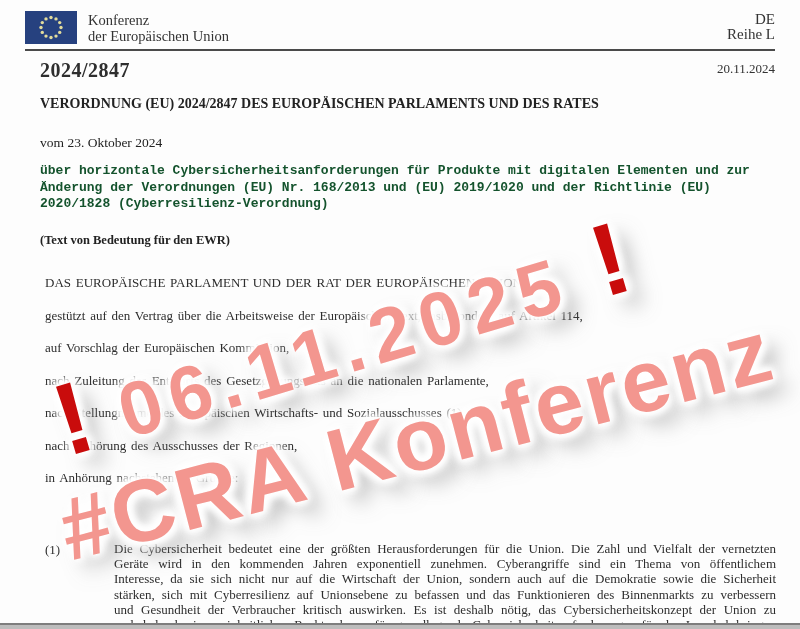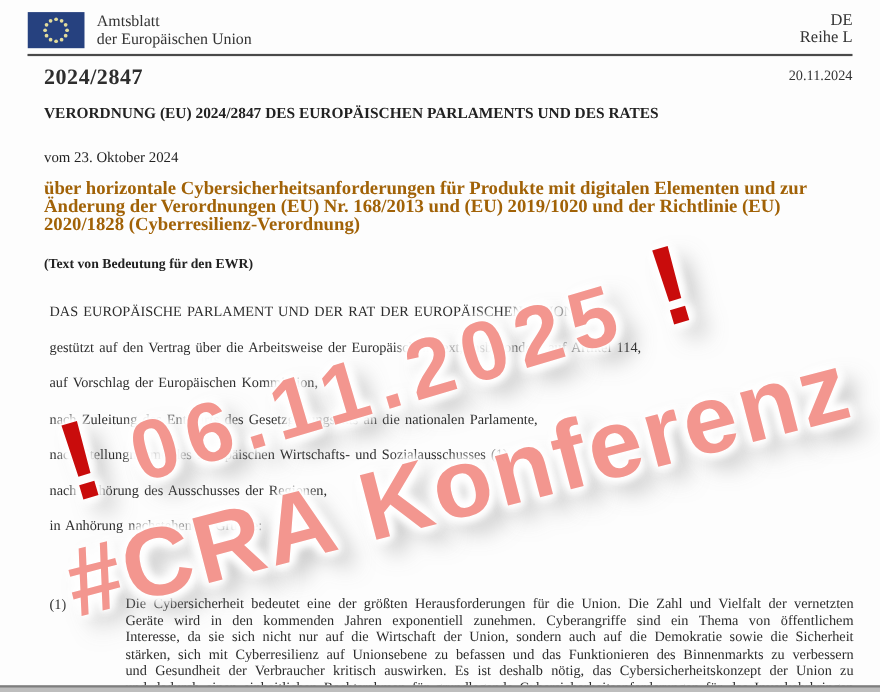--- a/index.html
+++ b/index.html
@@ -14,21 +14,21 @@
   .pub-title { position:absolute; left:88px; top:13px; font-size:14.5px; line-height:15.5px; color:#333; }
   .hdr-right { position:absolute; right:25px; top:12px; text-align:right; font-size:15px; line-height:15px; color:#333; }
   .hdr-rule { position:absolute; left:25px; right:25px; top:49px; height:2px; background:#4a4a4a; }
   .pub-date { position:absolute; right:25px; top:61px; font-size:13px; color:#333; }
 
   
   .center { position:absolute; left:40px; right:40px; }
   .doc-number { top:59px; font-size:20px; font-weight:600; letter-spacing:.5px; color:#2e2e2e; }
   .reg-title { top:96px; font-size:14px; font-weight:700; color:#222; }
   .adopt-date { top:135px; font-size:13.5px; font-weight:400; color:#222; }
-  .subtitle { top:163px; font-size:17px; font-weight:700; line-height:16.5px; color:#a16207; }
+  .subtitle { top:163px; font-size:13px; font-weight:700; line-height:16.5px; color:#14532d;font-family:Liberation Mono, monospace; }
   .eea { top:233px; font-size:12.5px; font-weight:700; color:#222; }
 
   
   .preamble { position:absolute; left:45px; top:276px; width:720px; font-size:13px; word-spacing:1.5px; color:#2d2d2d; }
   .preamble div { margin:0 0 19.5px 0; line-height:13px; }
   .recital { position:absolute; left:45px; top:541px; right:24px; font-size:13px; color:#2d2d2d; }
   .recital-no { position:absolute; left:0; top:1px; }
   .recital-text { margin-left:43px; }
   .recital-text div { line-height:15.2px; text-align:justify; text-align-last:justify; word-spacing:1px;margin-left:26px; }
 
@@ -68,21 +68,21 @@
       <circle cx="26" cy="26.5" r="1.7"></circle>
         <circle cx="21" cy="25.1" r="1.7"></circle>
         <circle cx="17.3" cy="21.4" r="1.7"></circle>
       <circle cx="16" cy="16.5" r="1.7"></circle>
         <circle cx="17.3" cy="11.6" r="1.7"></circle>
         <circle cx="21" cy="7.9" r="1.7"></circle>
     </g>
   </svg>
 
   <div class="pub-title">
-    <div>Amtsblatt</div>
+    <div>Konferenz</div>
     <div>der Europäischen Union</div>
   </div>
 
   <div class="hdr-right">
     <div>DE</div>
     <div>Reihe L</div>
   </div>
 
   <div class="hdr-rule"></div>
   <div class="pub-date">20.11.2024</div>

